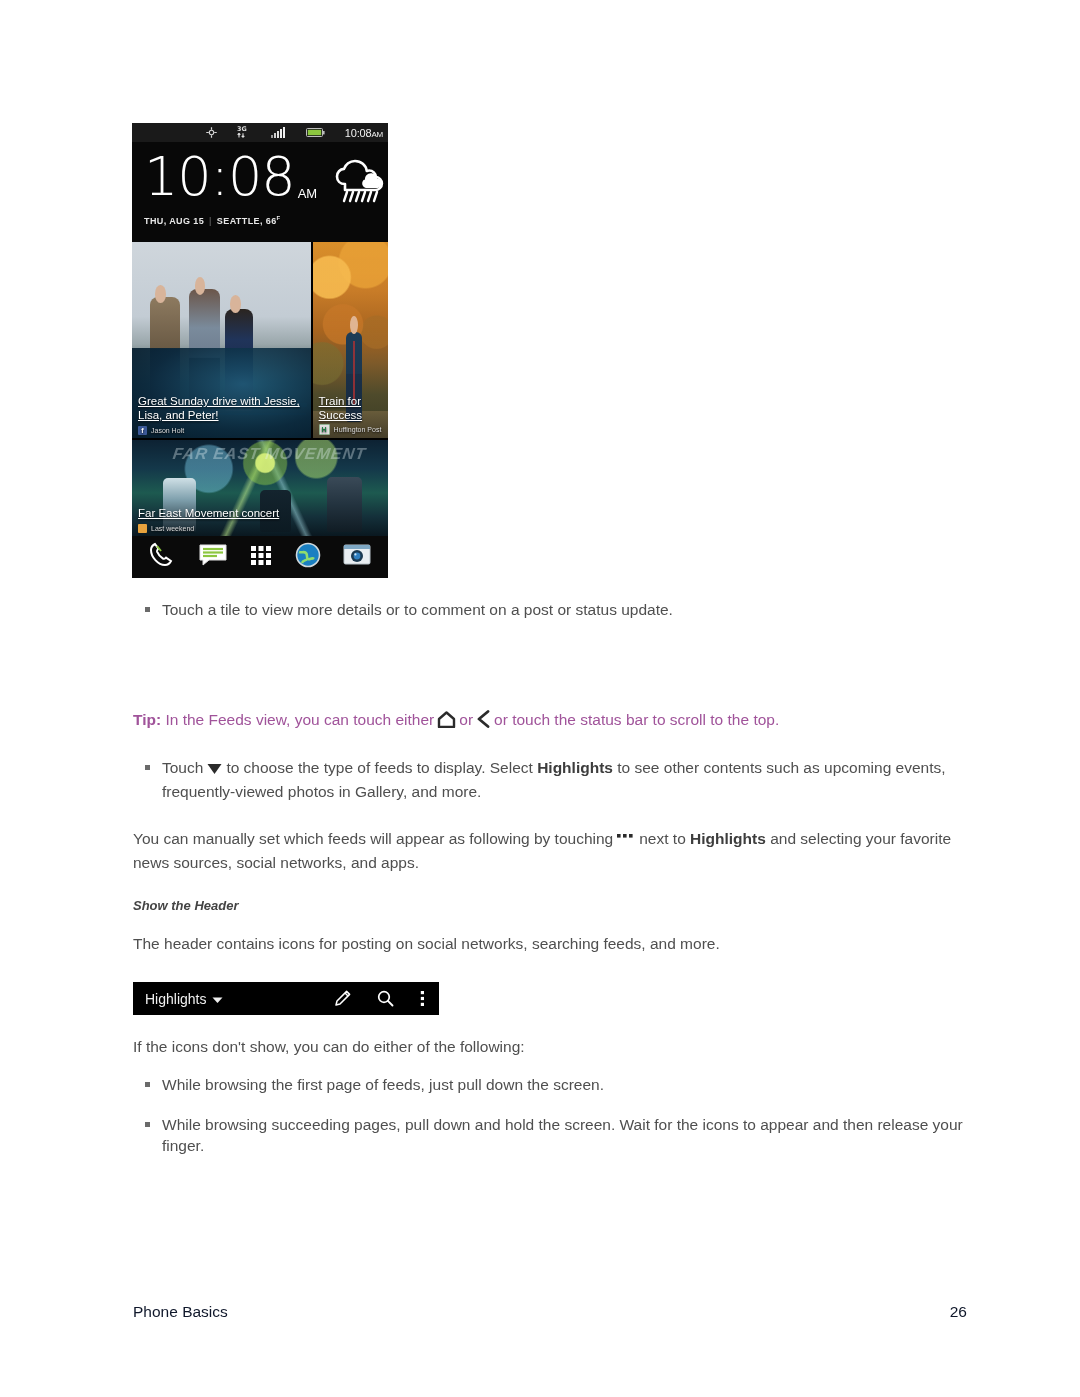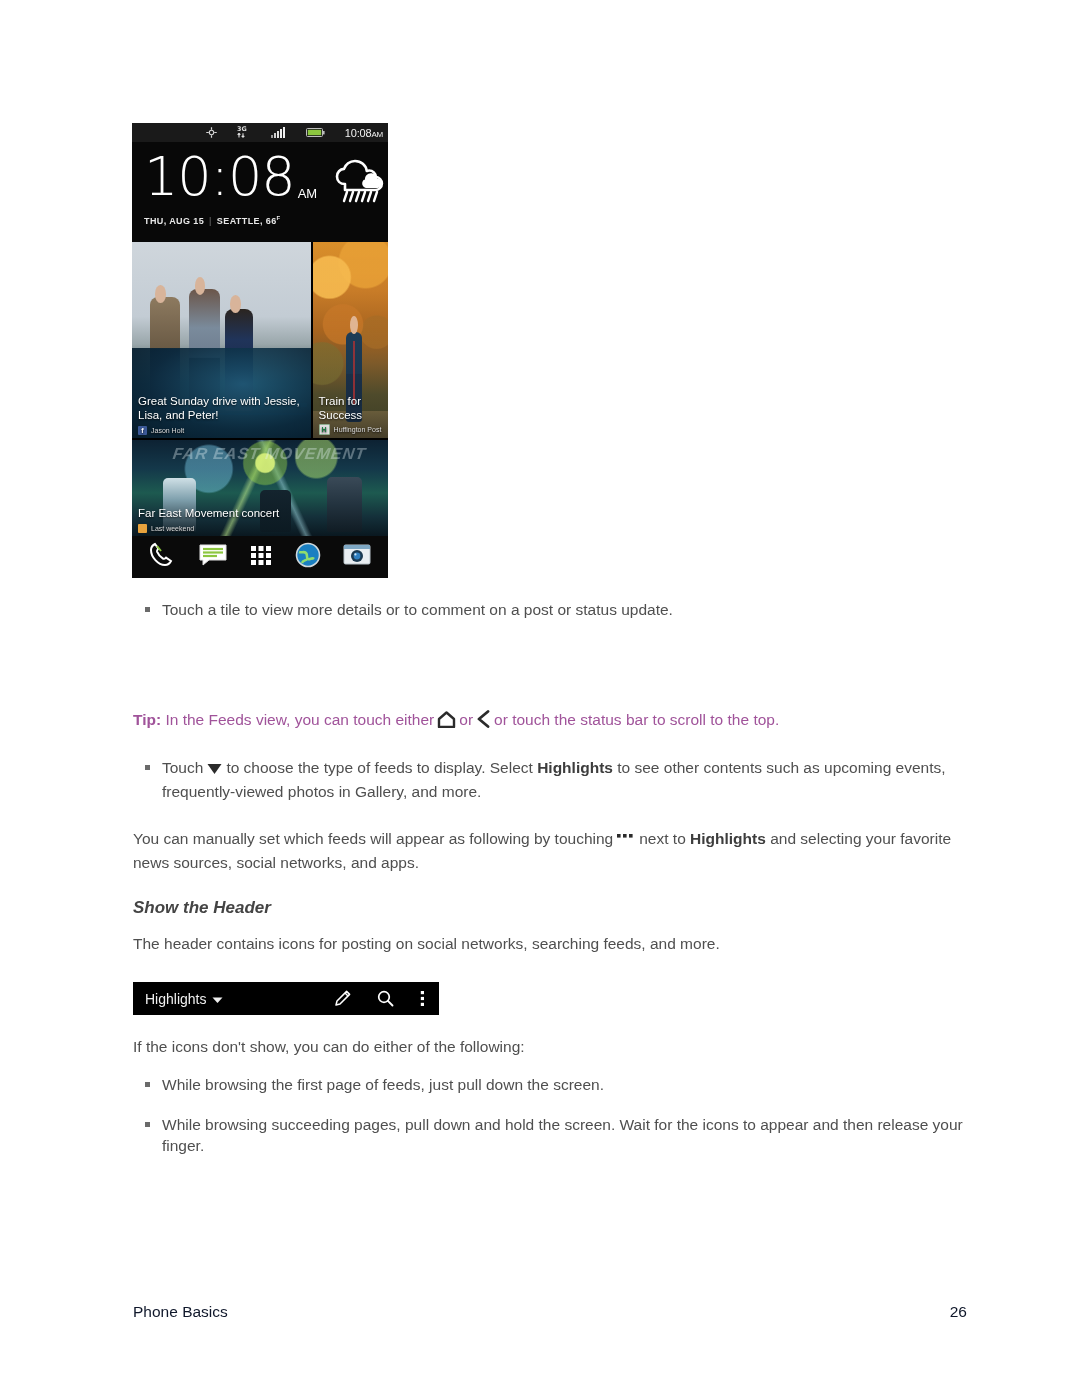--- a/index.html
+++ b/index.html
@@ -93,20 +93,21 @@
   .tile-cap {
     position: absolute;
     left: 6px;
     right: 4px;
     bottom: 16px;
     color: #fff;
     font-size: 11.5px;
     line-height: 13.5px;
     text-shadow: 0 1px 2px rgba(0,0,0,.8);
     font-family: "Liberation Sans", sans-serif;
+    text-decoration: underline;
   }
   .tile-src {
     position: absolute;
     left: 6px;
     bottom: 3px;
     display: flex;
     align-items: center;
     gap: 4px;
     color: #dcdcdc;
     font-size: 7px;
@@ -256,21 +257,21 @@
     position: absolute;
     color: #a0539a;
     font-size: 15.5px;
     line-height: 21px;
   }
   .tip-line .tip-label { font-weight: bold; }
   b, .bold { font-weight: bold; color: #3d3d3d; }
 
   .sec-head {
     position: absolute;
-    font-size: 17px;
+    font-size: 13px;
     font-weight: bold;
     font-style: italic;
     color: #444444;
     font-family: "Liberation Sans", sans-serif;
   }
 
   
   .header-bar {
     position: absolute;
     left: 133px;

